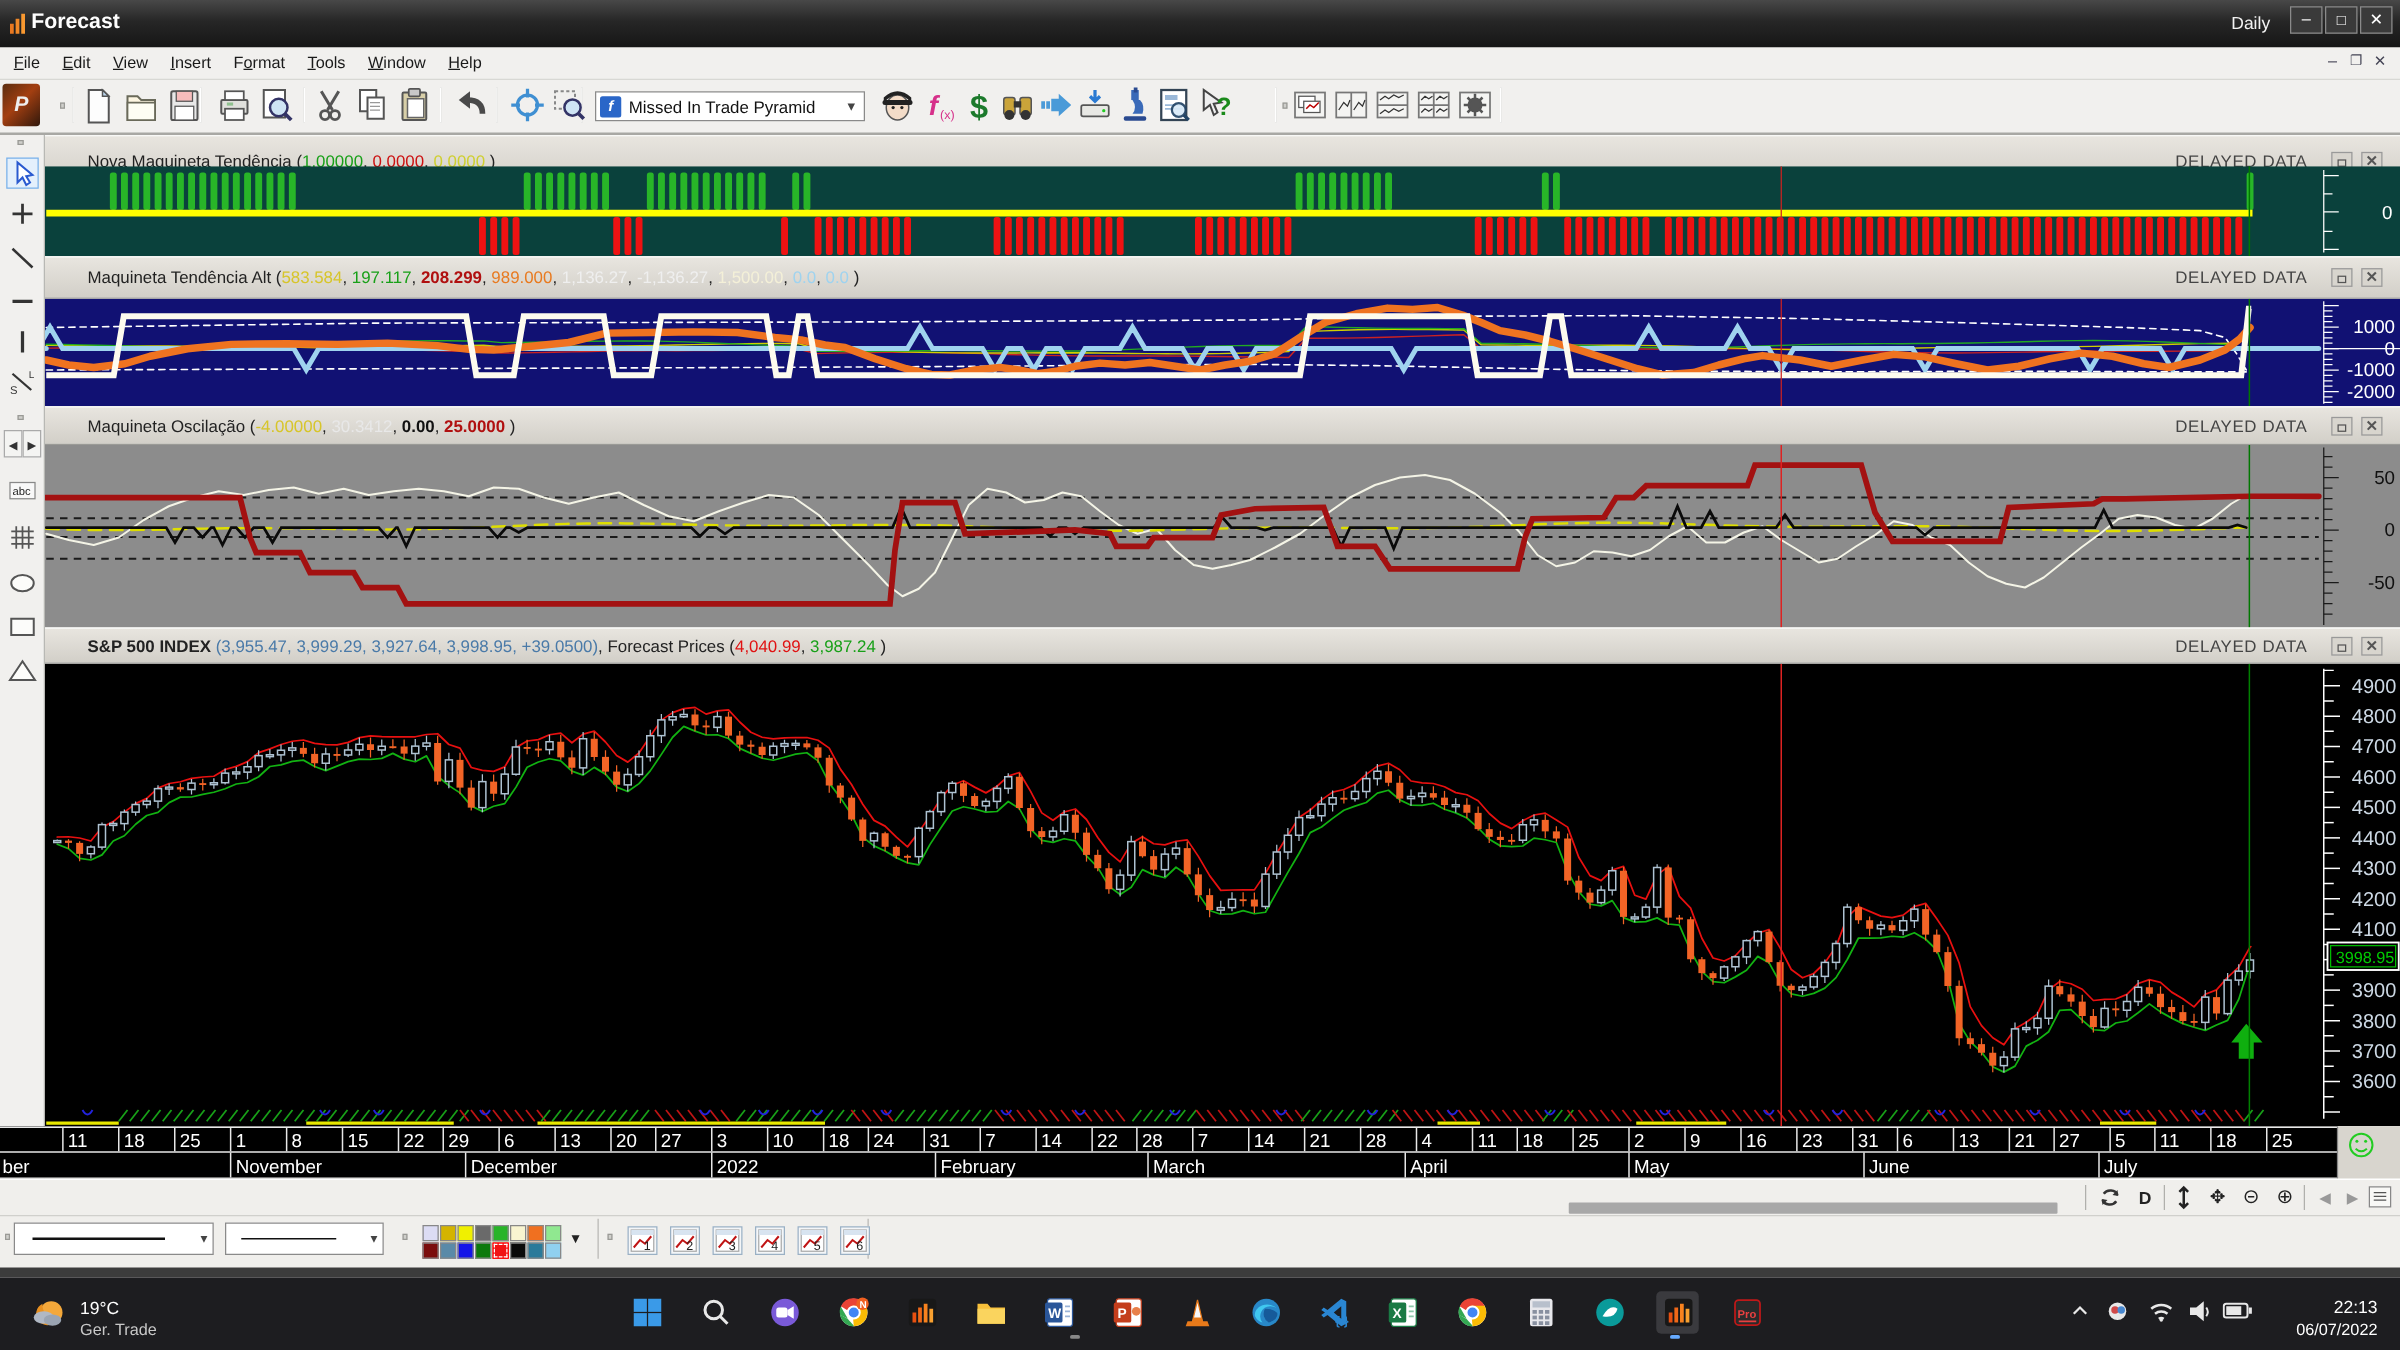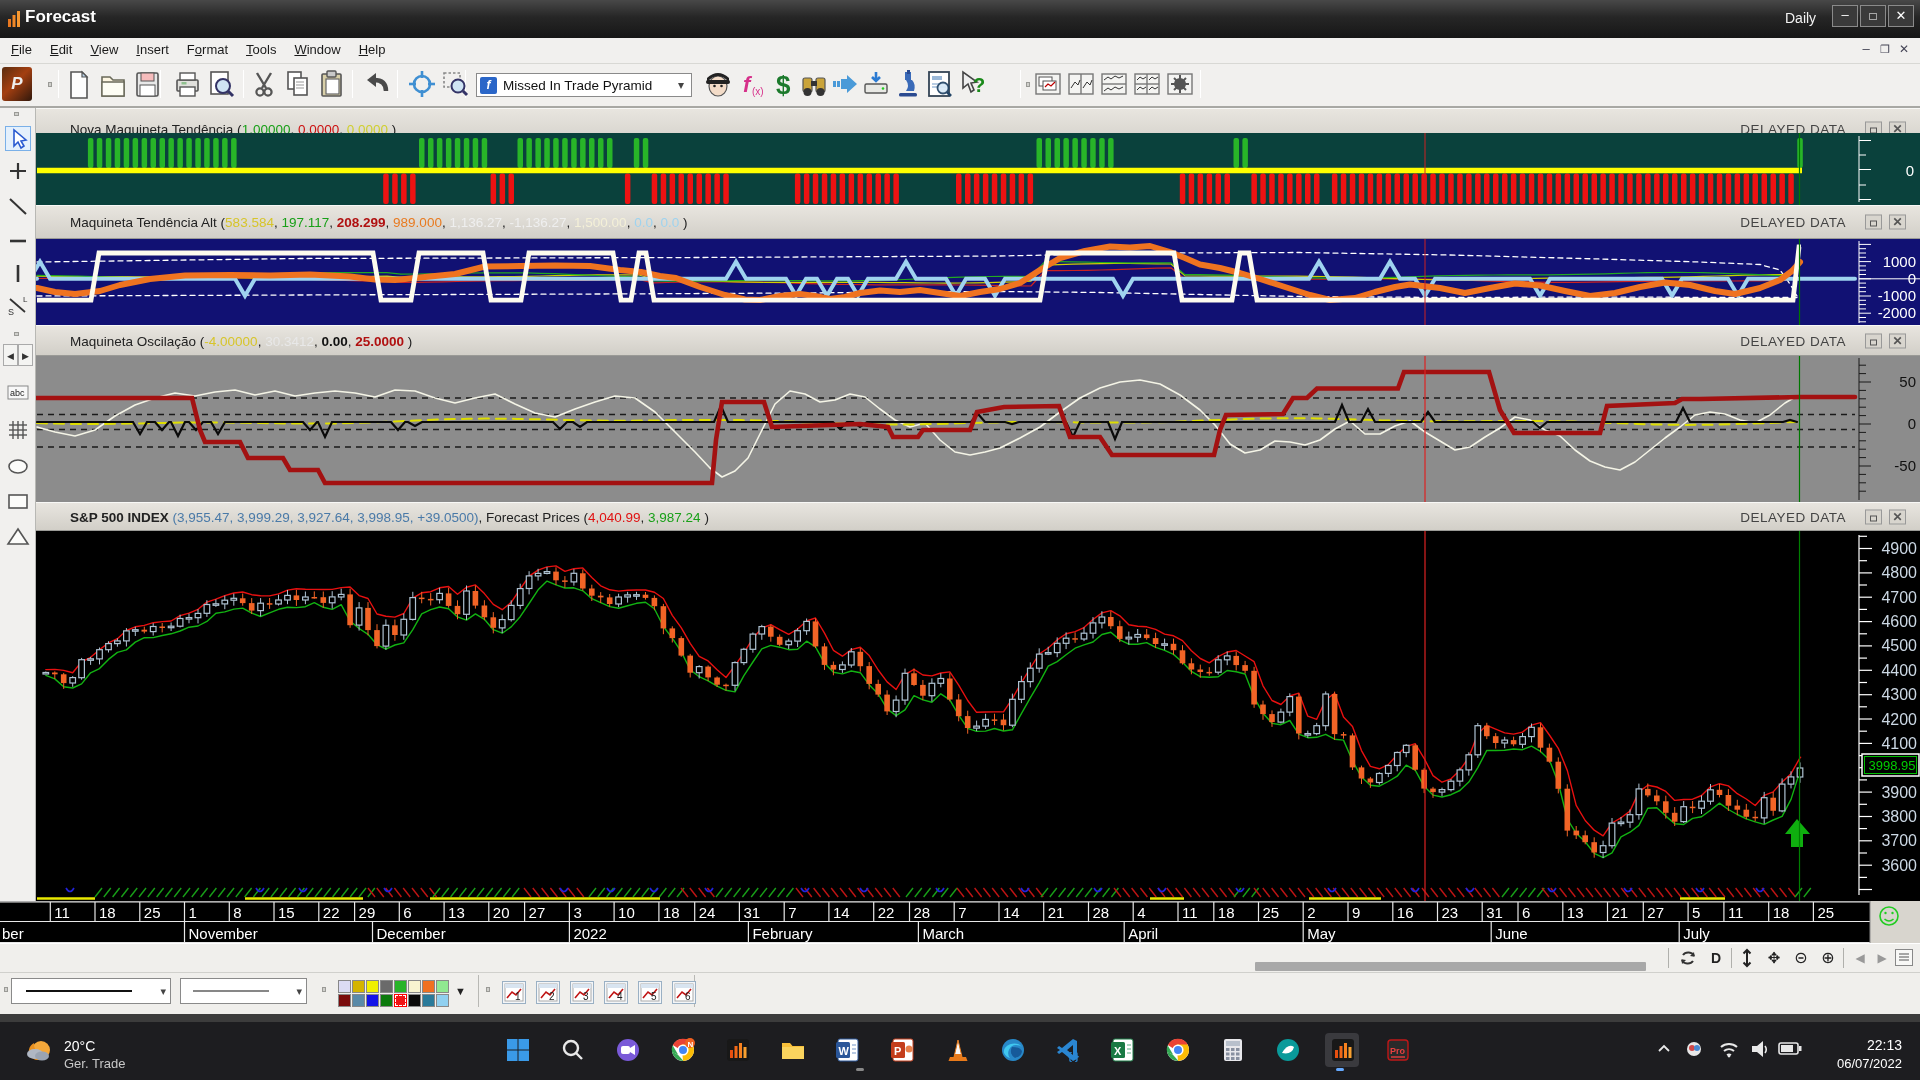--- a/index.html
+++ b/index.html
@@ -1399,21 +1399,21 @@
       <text x="12" y="18" font-size="10" fill="#222">6</text>
     </svg></div>
 <div id="darkstrip"></div>
 <div id="taskbar"></div>
 <div class="abs" style="left:24px;top:1035px;width:30px;height:30px"><svg width="30" height="30">
       <circle cx="17" cy="15" r="9" fill="#f4a83a"></circle>
       <path d="M10 8 a9 9 0 1 0 12 12 a11 11 0 0 1 -12 -12" fill="#e89020"></path>
       <ellipse cx="11" cy="19" rx="8" ry="5" fill="#b0b8c4"></ellipse>
       <ellipse cx="18" cy="21" rx="7" ry="4.5" fill="#9aa4b2"></ellipse>
     </svg></div>
-<div class="abs" style="left:64px;top:1038px;color:#fff;font-size:14px">20°C</div>
+<div class="abs" style="left:64px;top:1038px;color:#fff;font-size:14px">19°C</div>
 <div class="abs" style="left:64px;top:1056px;color:#c8c8c8;font-size:13px">Ger. Trade</div>
 <div class="abs" style="left:505px;top:1037px;width:26px;height:26px"><svg width="26" height="26" viewBox="0 0 26 26" style="position:relative">
       <rect x="2" y="2" width="10.5" height="10.5" fill="#3a9ae8"></rect>
       <rect x="13.5" y="2" width="10.5" height="10.5" fill="#3a9ae8"></rect>
       <rect x="2" y="13.5" width="10.5" height="10.5" fill="#3a9ae8"></rect>
       <rect x="13.5" y="13.5" width="10.5" height="10.5" fill="#3a9ae8"></rect>
     </svg></div>
 <div class="abs" style="left:560px;top:1037px;width:26px;height:26px"><svg width="26" height="26" viewBox="0 0 26 26" style="position:relative">
       <circle cx="11" cy="11" r="7" fill="none" stroke="#e8e8e8" stroke-width="2.4"></circle>
       <line x1="16" y1="16" x2="22" y2="22" stroke="#e8e8e8" stroke-width="2.4"></line>

